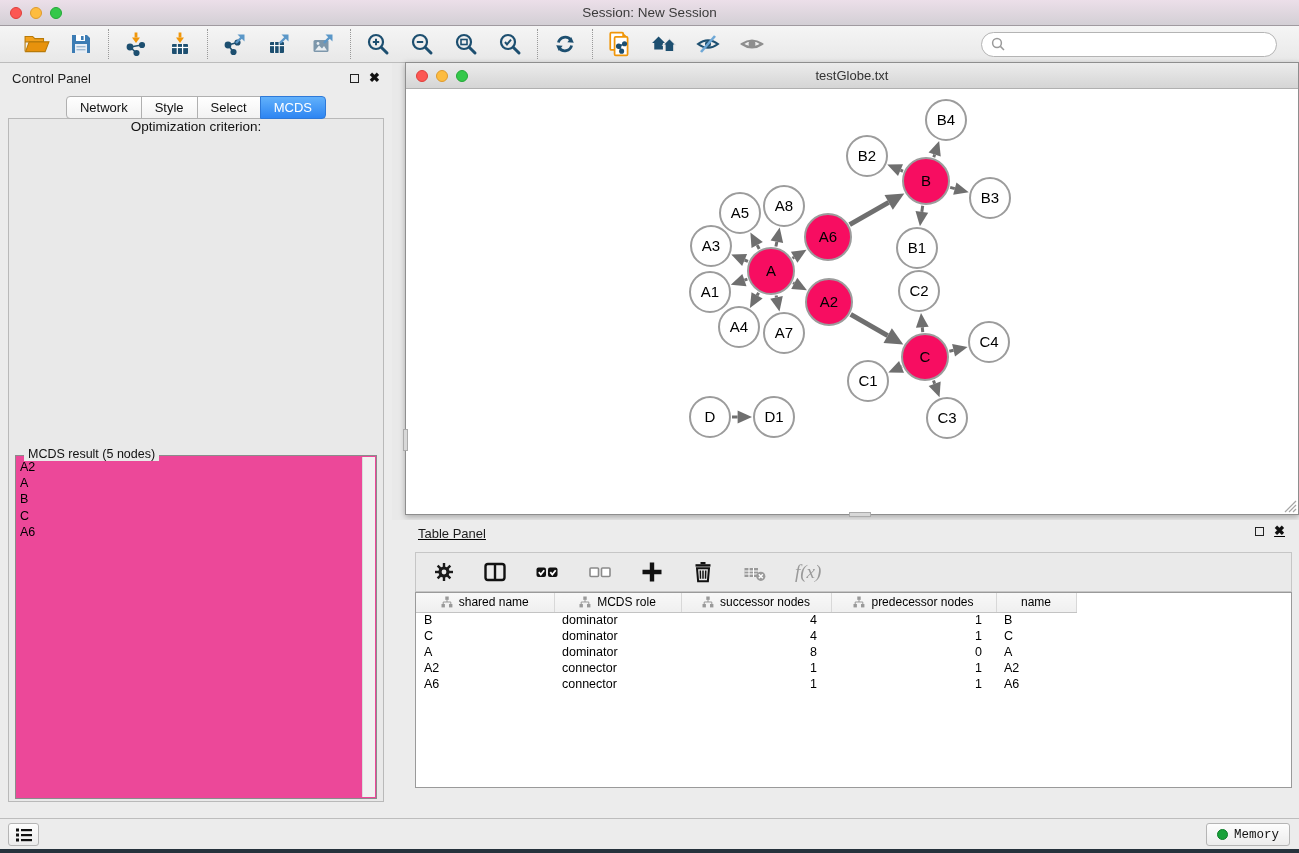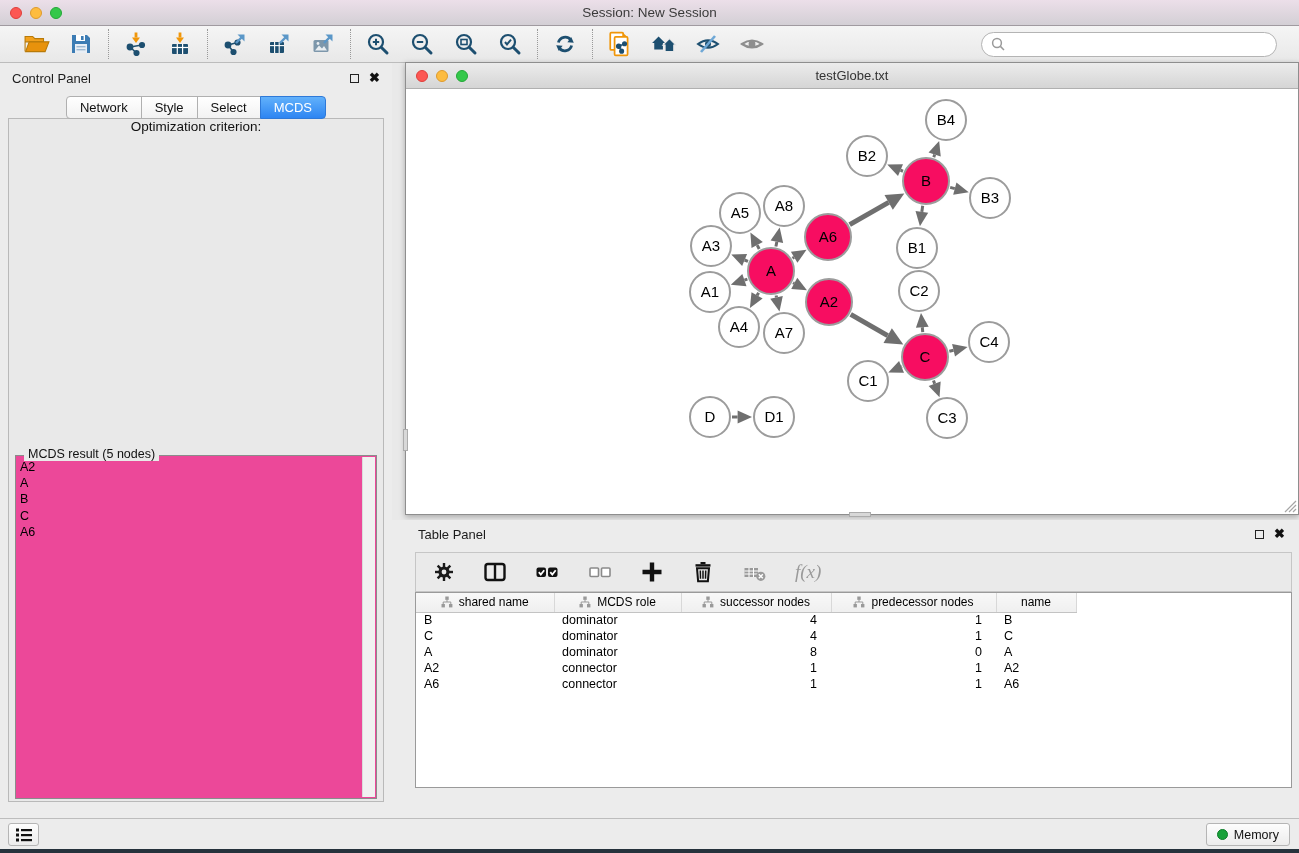--- a/index.html
+++ b/index.html
@@ -76,41 +76,41 @@
   .nw-title { text-align:center; line-height:25px; font-size:13px; color:#333; }
   .nw-canvas { position:absolute; left:0; top:26px; right:0; bottom:0; overflow:hidden; }
   .resize-grip { position:absolute; right:1px; bottom:1px; cursor:nwse-resize; }
   .split-handle-v { position:absolute; left:-3px; top:366px; width:5px; height:22px;
     background:#d8d8d8; border:1px solid #ababab; cursor:col-resize; }
   .split-handle-h { position:absolute; left:443px; bottom:-3px; width:22px; height:5px;
     background:#d8d8d8; border:1px solid #ababab; cursor:row-resize; }
 
   
   .table-panel { position:absolute; left:0; right:0; top:457px; bottom:0; background:#ececec; }
-  .tp-head { height:28px; display:flex; align-items:center; padding:0 14px 0 26px; }
+  .tp-head { height:28px; display:flex; align-items:flex-start; padding:6px 14px 0 26px;text-decoration:underline; }
   .tp-toolbar { position:absolute; left:23px; right:7px; top:32px; height:40px; background:#eaeaea;
     border:1px solid #c6c6c6; display:flex; align-items:center; gap:27px; padding:0 16px; }
   .tp-btn { display:flex; align-items:center; cursor:pointer; min-width:24px; height:26px; }
   .fx-label { font-family:"Liberation Serif", serif; font-style:italic; font-size:19px; color:#9a9a9a; }
   .tp-table { position:absolute; left:23px; right:7px; top:72px; bottom:30px; background:#fff;
     border:1px solid #9a9a9a; overflow:hidden; }
   table { border-collapse:collapse; width:100%; table-layout:fixed; }
   th { font-weight:normal; font-size:12px; color:#000; background:linear-gradient(#f8f8f8,#efefef);
     border-right:1px solid #d8d8d8; border-bottom:1px solid #c3c3c3; height:19px; padding:0 4px; cursor:pointer; }
   th.filler { background:#fff; border:none; }
   .hcell { display:flex; align-items:center; justify-content:center; gap:6px; }
   td { font-size:12.5px; color:#000; height:16px; padding:0 8px; overflow:hidden; white-space:nowrap; cursor:default; }
   td.num { text-align:right; padding-right:14px; }
   .tp-tabs { position:absolute; left:0; right:0; bottom:5px; display:flex; justify-content:center; }
 
   
   .statusbar { position:absolute; left:0; right:0; top:818px; height:31px; background:#ececec;
     border-top:1px solid #bdbdbd; }
   .sb-btn { position:absolute; top:4px; height:23px; border:1px solid #b5b5b5; border-radius:3px;
-    background:linear-gradient(#fdfdfd,#ececec); display:flex; align-items:center; justify-content:center; cursor:pointer; }
+    background:linear-gradient(#fdfdfd,#ececec); display:flex; align-items:center; justify-content:center; cursor:pointer;font-family:Liberation Mono, monospace; }
   .sb-list { left:8px; width:31px; }
   .sb-memory { right:9px; padding:0 10px; gap:6px; font-size:12.5px; color:#111; }
   .mem-dot { width:11px; height:11px; border-radius:50%; background:#18a13a; border:1px solid #0d7c29; }
   .desktop-strip { position:absolute; left:0; right:0; bottom:0; height:4px; background:#26323c; }
 </style>
 </head>
 <body>
 
 <div class="app-titlebar">
   <div class="lights">

